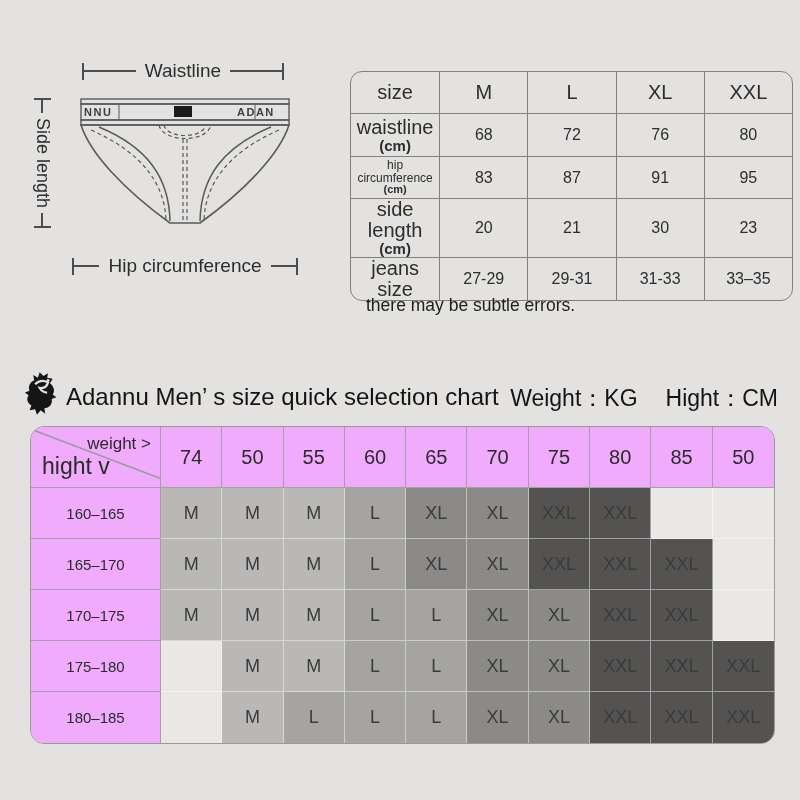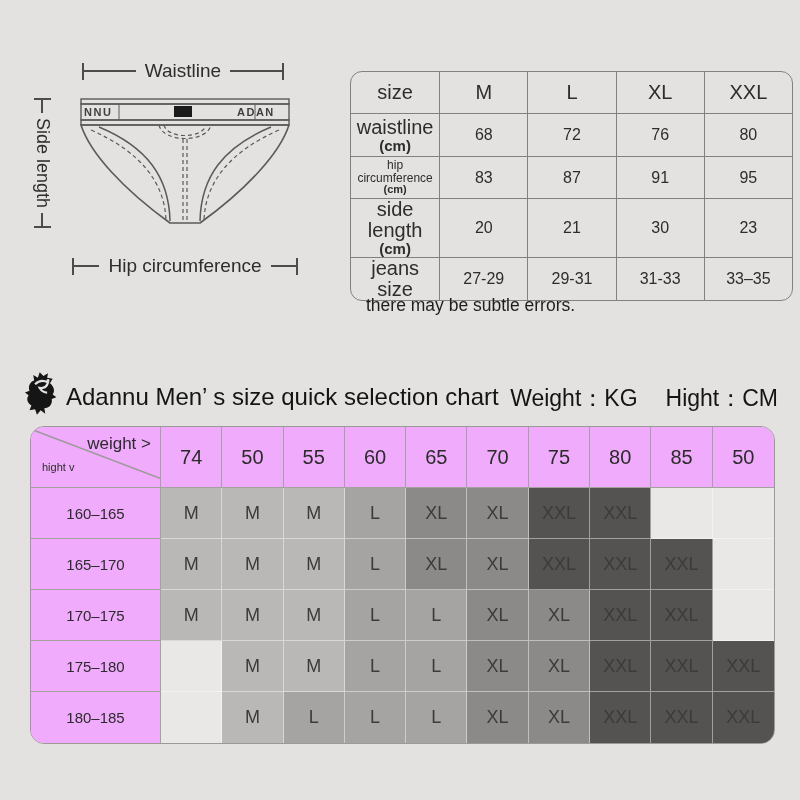--- a/index.html
+++ b/index.html
@@ -67,21 +67,21 @@
   .matrix .mx-h{font-size:15px;color:#2b2b2b;}
   .matrix td:last-child{border-right:none;}
   .matrix tr:last-child td{border-bottom:none;}
   .matrix .mx-cell{
     font-size:18px;border-right:1px solid rgba(255,255,255,0.45);
     border-bottom:1px solid rgba(255,255,255,0.45);
   }
   .matrix .mx-corner{position:relative;}
   .matrix .mx-corner svg{position:absolute;left:0;top:0;width:100%;height:100%;}
   .matrix .corner-top{position:absolute;top:7px;right:9px;font-size:17px;color:#2b2b2b;}
-  .matrix .corner-bottom{position:absolute;bottom:14px;left:11px;font-size:11px;color:#2b2b2b;}
+  .matrix .corner-bottom{position:absolute;bottom:7px;left:11px;font-size:23px;color:#2b2b2b;}
   .sketch{stroke:#5a5a5a;fill:none;}
 </style>
 </head>
 <body>
 
 <div class="page">
 
   <div class="h-measure" style="left:82px;top:60px;width:202px;">
     <span class="tick"></span>
     <span class="line"></span>

